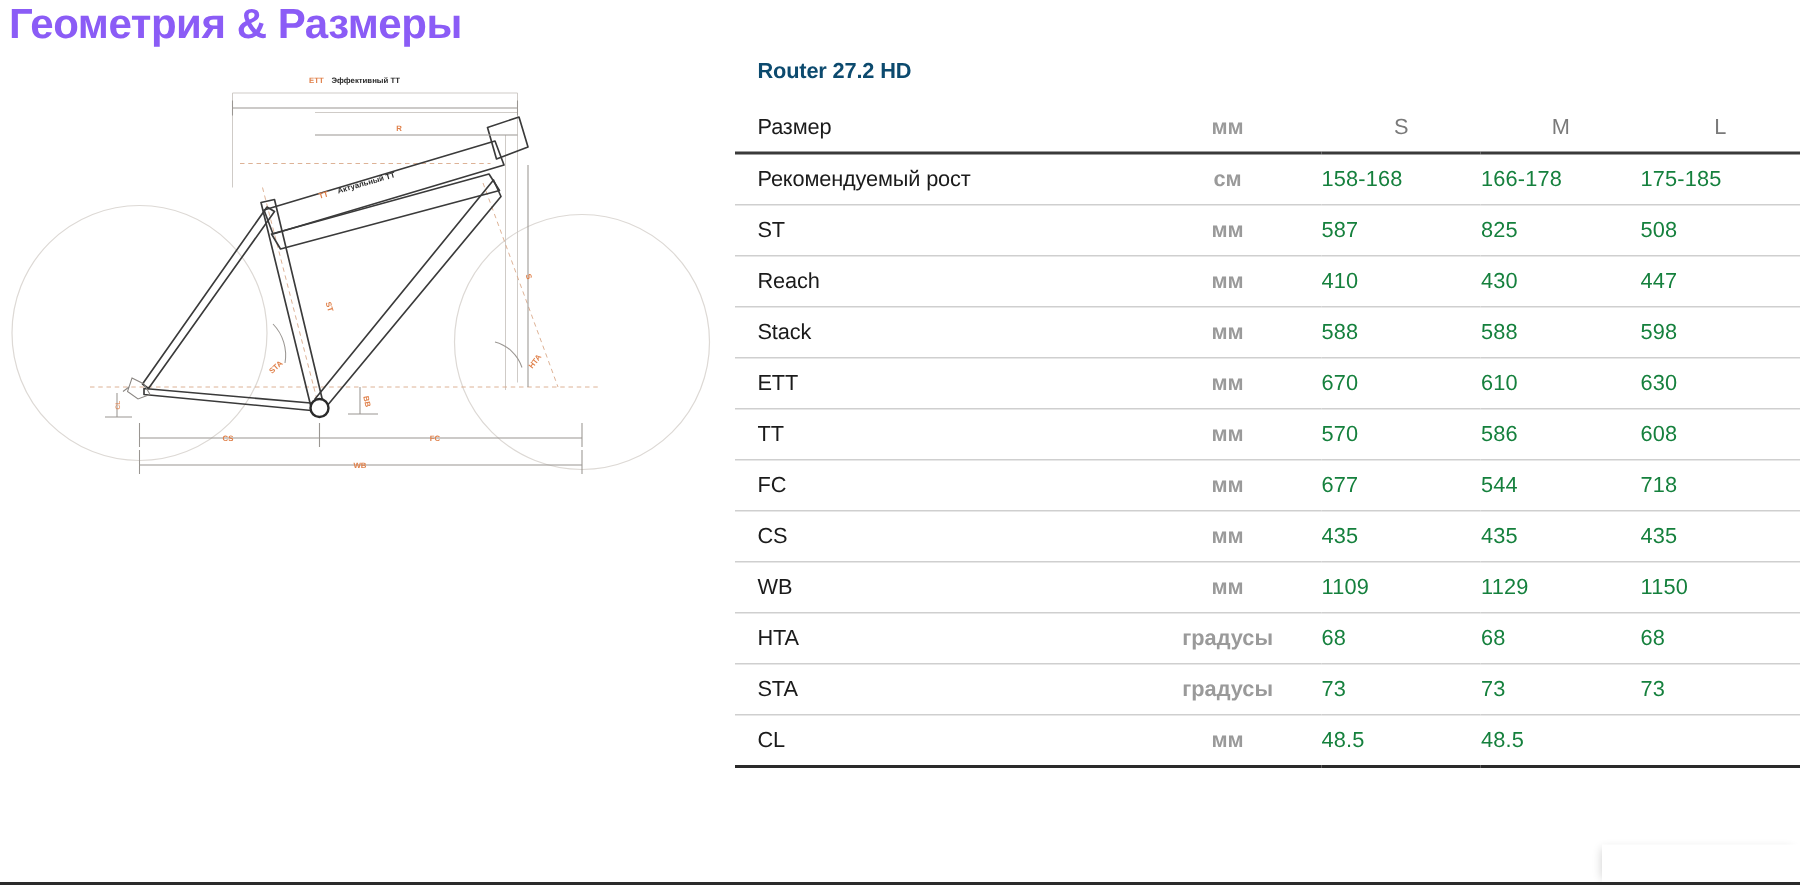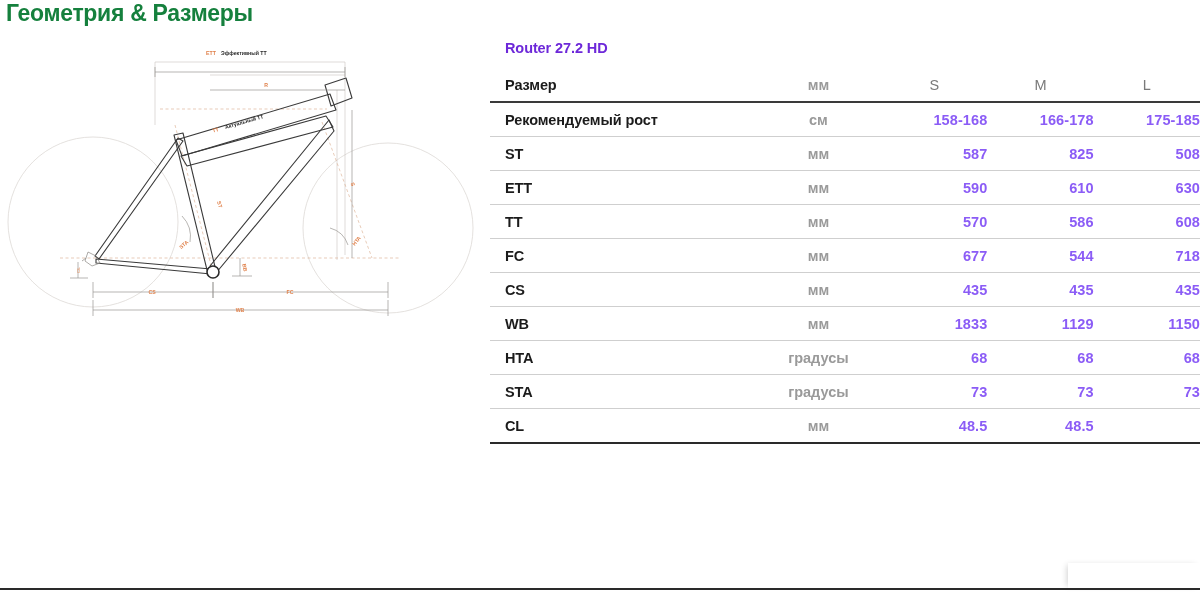--- a/index.html
+++ b/index.html
@@ -13,24 +13,24 @@
     font-family: "Liberation Sans", sans-serif;
     color: #231f20;
     overflow: hidden;
     position: relative;
   }
 
   #page-title {
     position: absolute;
     left: 6px;
     top: 0px;
-    font-size: 23px;
+    font-size: 28px;
     font-weight: bold;
     letter-spacing: -0.3px;
-    color: #15803d;
+    color: #8b5cf6;
     white-space: nowrap;
   }
 
   
   #diagram-panel {
     position: absolute;
     left: 0;
     top: 30px;
     width: 482px;
     height: 300px;
@@ -46,21 +46,21 @@
     top: 30px;
     width: 710px;
     height: 562px;
   }
   #model-name {
     position: absolute;
     left: 15px;
     top: 10px;
     font-size: 14.5px;
     font-weight: bold;
-    color: #6d28d9;
+    color: #0c4a6e;
     letter-spacing: -0.1px;
     white-space: nowrap;
   }
   table.geom {
     position: absolute;
     left: 0px;
     top: 38px;
     width: 710px;
     border-collapse: collapse;
     table-layout: fixed;
@@ -79,34 +79,34 @@
   }
   table.geom tbody td {
     border-bottom: 1.6px solid #cfcfcf;
   }
   table.geom tbody tr:last-child td {
     border-bottom: 2.4px solid #2a2a2a;
   }
   .lbl {
     text-align: left;
     padding-left: 15px !important;
-    font-weight: bold;
+    font-weight: normal;
     color: #1b1b1b;
     letter-spacing: -0.1px;
   }
   .unit {
     text-align: center;
     color: #9a9a9a;
     font-size: 11.5px;
     font-weight: bold;
   }
   .val {
-    text-align: right;
-    color: #8b5cf6;
-    font-weight: bold;
+    text-align: left;
+    color: #15803d;
+    font-weight: normal;
     letter-spacing: 0.1px;
   }
   .size-hdr {
     text-align: center;
     color: #7a7a7a;
     font-weight: normal;
     font-size: 15px;
   }
 
   
@@ -269,23 +269,37 @@
           <td class="val">175-185</td>
         </tr>
         <tr>
           <td class="lbl">ST</td>
           <td class="unit">мм</td>
           <td class="val">587</td>
           <td class="val">825</td>
           <td class="val">508</td>
         </tr>
         <tr>
+          <td class="lbl">Reach</td>
+          <td class="unit">мм</td>
+          <td class="val">410</td>
+          <td class="val">430</td>
+          <td class="val">447</td>
+        </tr>
+        <tr>
+          <td class="lbl">Stack</td>
+          <td class="unit">мм</td>
+          <td class="val">588</td>
+          <td class="val">588</td>
+          <td class="val">598</td>
+        </tr>
+        <tr>
           <td class="lbl">ETT</td>
           <td class="unit">мм</td>
-          <td class="val">590</td>
+          <td class="val">670</td>
           <td class="val">610</td>
           <td class="val">630</td>
         </tr>
         <tr>
           <td class="lbl">TT</td>
           <td class="unit">мм</td>
           <td class="val">570</td>
           <td class="val">586</td>
           <td class="val">608</td>
         </tr>
@@ -299,21 +313,21 @@
         <tr>
           <td class="lbl">CS</td>
           <td class="unit">мм</td>
           <td class="val">435</td>
           <td class="val">435</td>
           <td class="val">435</td>
         </tr>
         <tr>
           <td class="lbl">WB</td>
           <td class="unit">мм</td>
-          <td class="val">1833</td>
+          <td class="val">1109</td>
           <td class="val">1129</td>
           <td class="val">1150</td>
         </tr>
         <tr>
           <td class="lbl">HTA</td>
           <td class="unit">градусы</td>
           <td class="val">68</td>
           <td class="val">68</td>
           <td class="val">68</td>
         </tr>

